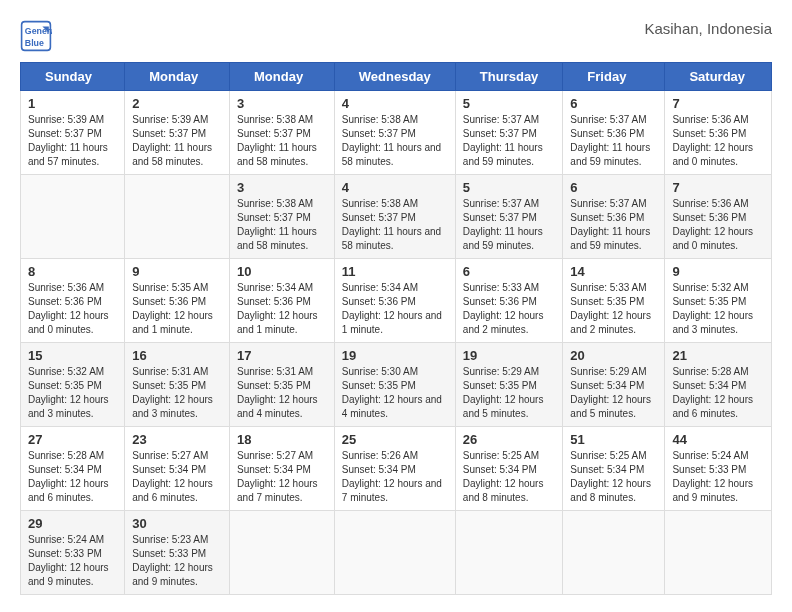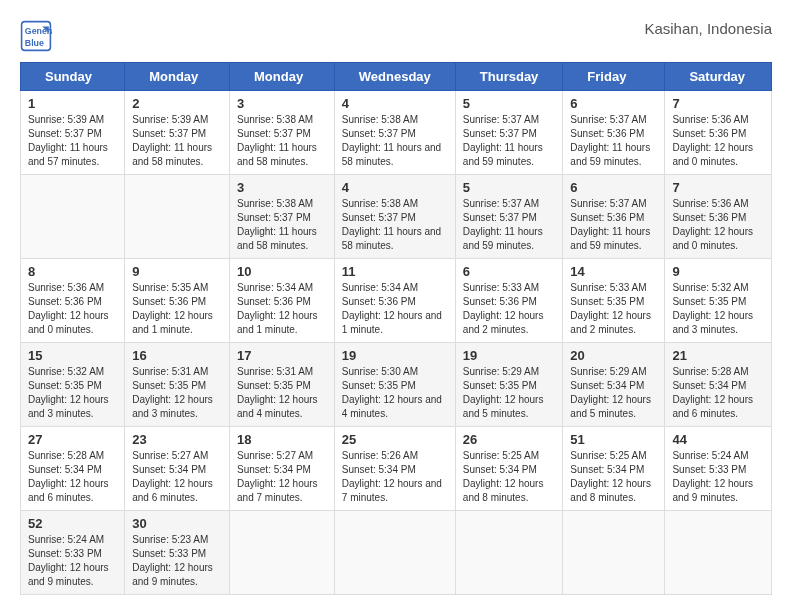--- a/index.html
+++ b/index.html
@@ -378,21 +378,21 @@
         <span class="day-num">44</span>
         <div class="day-info">
           Sunrise: 5:24 AM<br>
           Sunset: 5:33 PM<br>
           Daylight: 12 hours and 9 minutes.
         </div>
       </td>
       </tr>
       <tr>
         <td>
-        <span class="day-num">52</span>
+        <span class="day-num">29</span>
         <div class="day-info">
           Sunrise: 5:24 AM<br>
           Sunset: 5:33 PM<br>
           Daylight: 12 hours and 9 minutes.
         </div>
       </td>
         <td>
         <span class="day-num">30</span>
         <div class="day-info">
           Sunrise: 5:23 AM<br>

